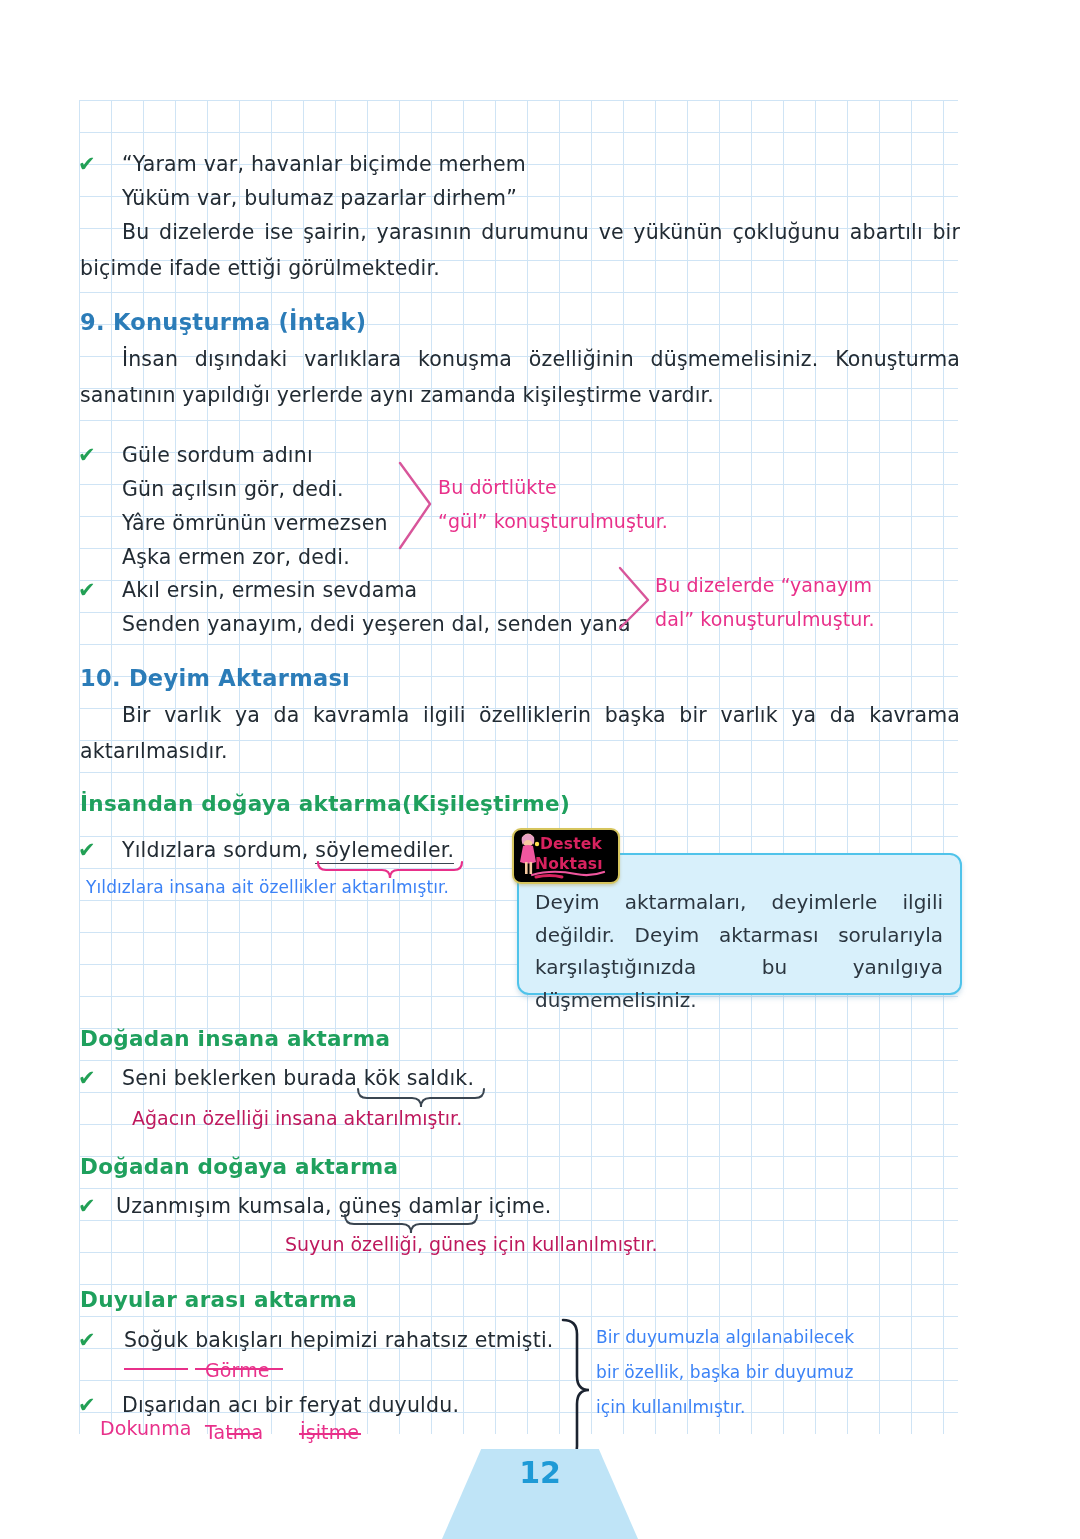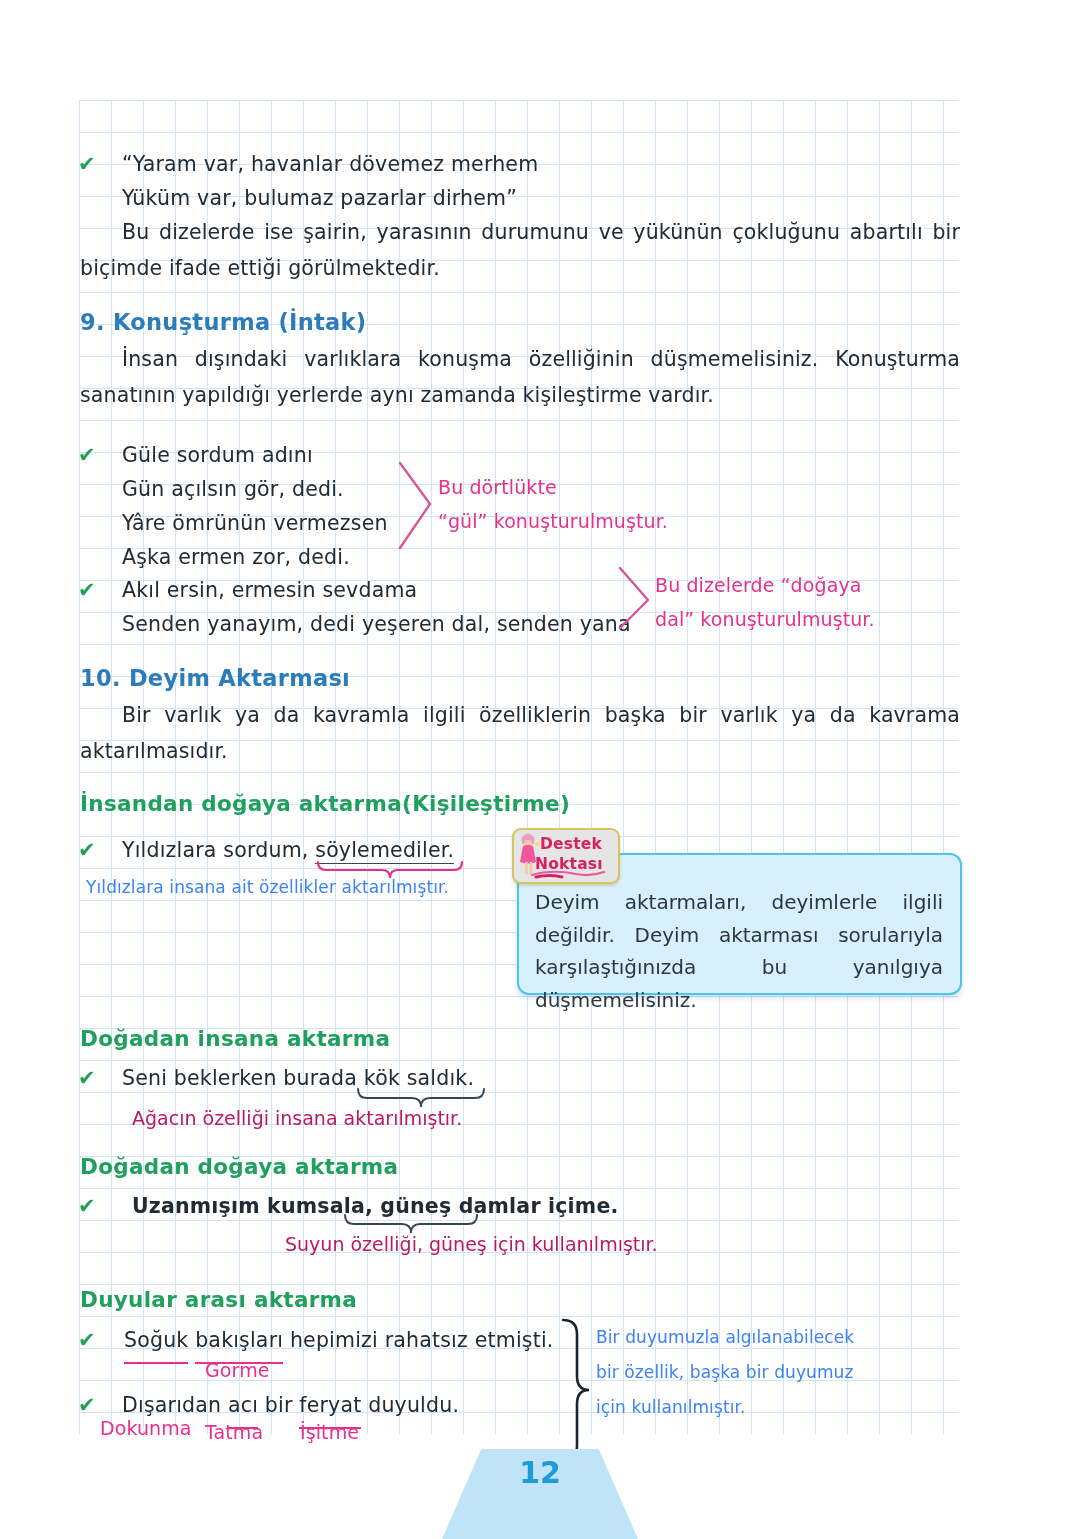--- a/index.html
+++ b/index.html
@@ -46,36 +46,36 @@
 
   .pink{color:#e8308a;font-size:19px;line-height:34px;white-space:nowrap;letter-spacing:.1px;}
   .pink-s{color:#3b82f6;font-size:17px;line-height:30px;white-space:nowrap;letter-spacing:.1px;}
   .pink-d{color:#be185d;font-size:19px;line-height:32px;white-space:nowrap;}
 
   .tick{
     color:#22a055;font-size:21px;font-weight:bold;line-height:36px;
   }
 
   
-  .u-pink{border-bottom:2.5px solid #e8308a;padding-bottom:10px;}
+  .u-pink{border-bottom:2.5px solid #e8308a;padding-bottom:16px;}
   .u-dark{border-bottom:1.6px solid #3a4550;padding-bottom:1px;}
 
   
   #callout{
     position:absolute;left:517px;top:853px;width:441px;height:138px;
     background:#d8f0fb;border:2.5px solid #4fc3ea;border-radius:12px;
     box-shadow:0 3px 5px rgba(120,170,200,.35);
   }
   #callout-text{
     position:absolute;left:535px;top:886px;width:408px;
     color:#2b3640;font-size:20px;line-height:32.5px;text-align:justify;
   }
   #callout-tab{
     position:absolute;left:512px;top:828px;width:104px;height:52px;
-    background:#e5e5e5;border:2px solid #d6c55e;border-radius:9px;
+    background:#000000;border:2px solid #d6c55e;border-radius:9px;
     box-shadow:0 2px 3px rgba(170,150,70,.35);
     overflow:hidden;
   }
   #callout-tab .lbl{
     position:absolute;left:26px;top:3px;
     color:#d8225f;font-size:15.5px;font-weight:bold;line-height:22px;
     letter-spacing:.2px;white-space:nowrap;
   }
   #callout-tab .lbl2{
     position:absolute;left:21px;top:23px;
@@ -100,21 +100,21 @@
 <body>
 
 <div id="grid"></div>
 <div id="gridfade"></div>
 
 <div id="page">
 
   <div class="blk" style="left:78px;top:146px;">
     <span class="tick">✔</span>
   </div>
-  <div class="blk body-t" style="left:122px;top:146px;">“Yaram var, havanlar dövemez merhem</div>
+  <div class="blk body-t" style="left:122px;top:146px;">“Yaram var, havanlar biçimde merhem</div>
   <div class="blk body-t" style="left:122px;top:180px;">Yüküm var, bulumaz pazarlar dirhem”</div>
   <div class="blk body-w" style="left:80px;top:214px;width:880px;text-align:justify;text-indent:42px;">Bu dizelerde ise şairin, yarasının durumunu ve yükünün çokluğunu abartılı bir biçimde ifade ettiği görülmektedir.</div>
 
   <div class="blk h-blue" style="left:80px;top:309px;">9. Konuşturma (İntak)</div>
   <div class="blk body-w" style="left:80px;top:341px;width:880px;text-align:justify;text-indent:42px;">İnsan dışındaki varlıklara konuşma özelliğinin düşmemelisiniz. Konuşturma sanatının yapıldığı yerlerde aynı zamanda kişileştirme vardır.</div>
 
   <div class="blk" style="left:78px;top:437px;">
     <span class="tick">✔</span>
   </div>
   <div class="blk body-t" style="left:122px;top:437px;">Güle sordum adını</div>
@@ -124,21 +124,21 @@
 
   <div class="blk pink" style="left:438px;top:470px;">Bu dörtlükte</div>
   <div class="blk pink" style="left:438px;top:504px;">“gül” konuşturulmuştur.</div>
 
   <div class="blk" style="left:78px;top:572px;">
     <span class="tick">✔</span>
   </div>
   <div class="blk body-t" style="left:122px;top:572px;">Akıl ersin, ermesin sevdama</div>
   <div class="blk body-t" style="left:122px;top:606px;">Senden yanayım, dedi yeşeren dal, senden yana</div>
 
-  <div class="blk pink" style="left:655px;top:568px;">Bu    dizelerde   “doğaya</div>
+  <div class="blk pink" style="left:655px;top:568px;">Bu    dizelerde   “yanayım</div>
   <div class="blk pink" style="left:655px;top:602px;">dal” konuşturulmuştur.</div>
 
   <div class="blk h-blue" style="left:80px;top:665px;">10. Deyim Aktarması</div>
   <div class="blk body-w" style="left:80px;top:697px;width:880px;text-align:justify;text-indent:42px;">Bir varlık ya da kavramla ilgili özelliklerin başka bir varlık ya da kavrama aktarılmasıdır.</div>
 
   <div class="blk h-green" style="left:80px;top:791px;">İnsandan doğaya aktarma(Kişileştirme)</div>
   <div class="blk" style="left:78px;top:832px;">
     <span class="tick">✔</span>
   </div>
   <div class="blk body-t" style="left:122px;top:832px;">
@@ -171,21 +171,21 @@
   </div>
   <div class="blk body-t" style="left:122px;top:1060px;">
     <span>Seni beklerken burada </span><span>kök saldık.</span>
   </div>
   <div class="blk pink-d" style="left:132px;top:1102px;">Ağacın özelliği insana aktarılmıştır.</div>
 
   <div class="blk h-green" style="left:80px;top:1154px;">Doğadan doğaya aktarma</div>
   <div class="blk" style="left:78px;top:1188px;">
     <span class="tick">✔</span>
   </div>
-  <div class="blk body-t" style="left:132px;top:1188px;font-weight:bold;">
+  <div class="blk body-t" style="left:116px;top:1188px;">
     <span>Uzanmışım kumsala, </span><span>güneş damlar</span><span> içime.</span>
   </div>
   <div class="blk pink-d" style="left:285px;top:1228px;">Suyun özelliği, güneş için kullanılmıştır.</div>
 
   <div class="blk h-green" style="left:80px;top:1287px;">Duyular arası aktarma</div>
 
   <div class="blk" style="left:78px;top:1322px;">
     <span class="tick">✔</span>
   </div>
   <div class="blk body-t" style="left:124px;top:1322px;">

